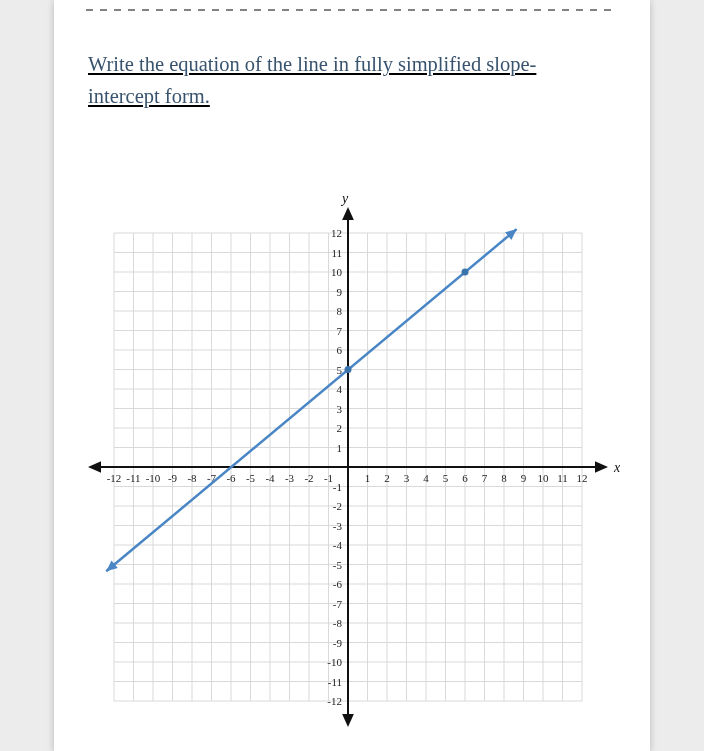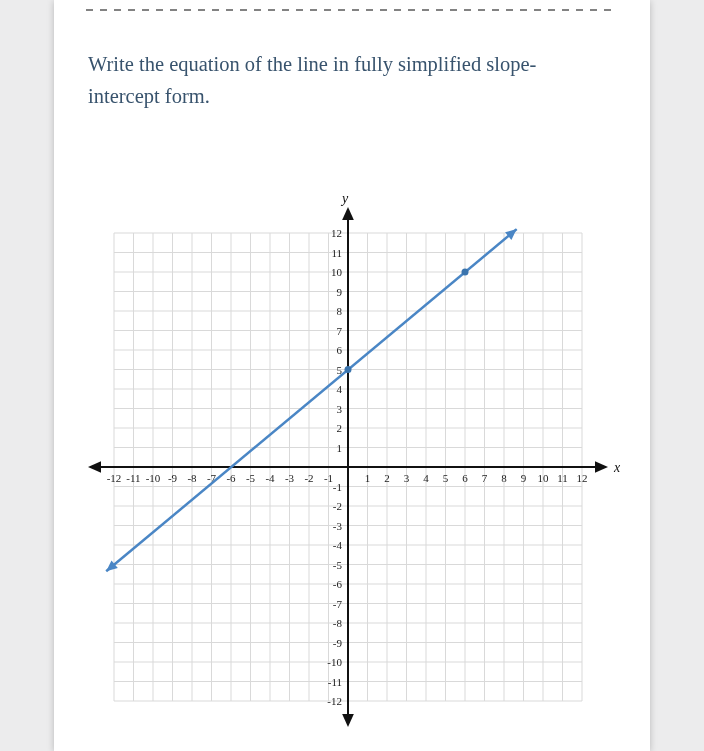--- a/index.html
+++ b/index.html
@@ -17,20 +17,21 @@
     height: 751px;
   }
   .card {
     position: absolute;
     left: 54px;
     top: 0;
     width: 596px;
     height: 751px;
     background: #ffffff;
     box-shadow: 0 1px 7px rgba(0,0,0,0.22);
+    text-decoration: underline;
   }
   .divider {
     margin: 9px 32px 0 32px;
     height: 2px;
     background: repeating-linear-gradient(90deg, #828282 0 7px, transparent 7px 14px);
   }
   .prompt {
     margin: 38px 44px 0 34px;
     font-size: 20.5px;
     line-height: 1.55;

